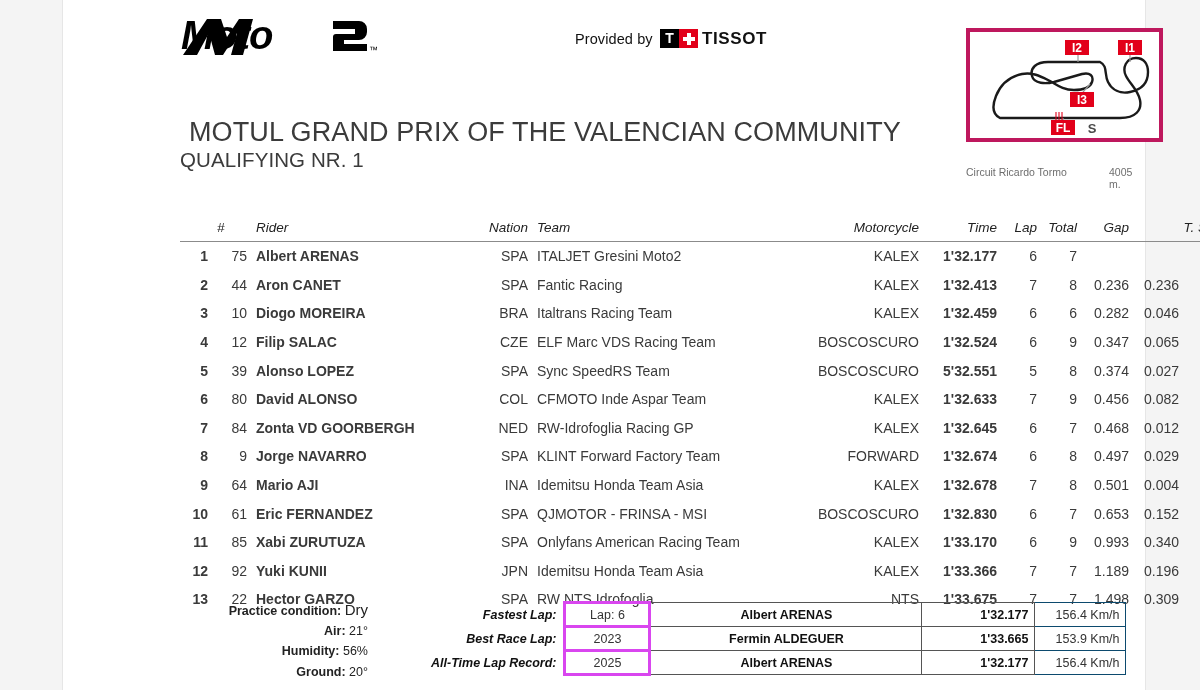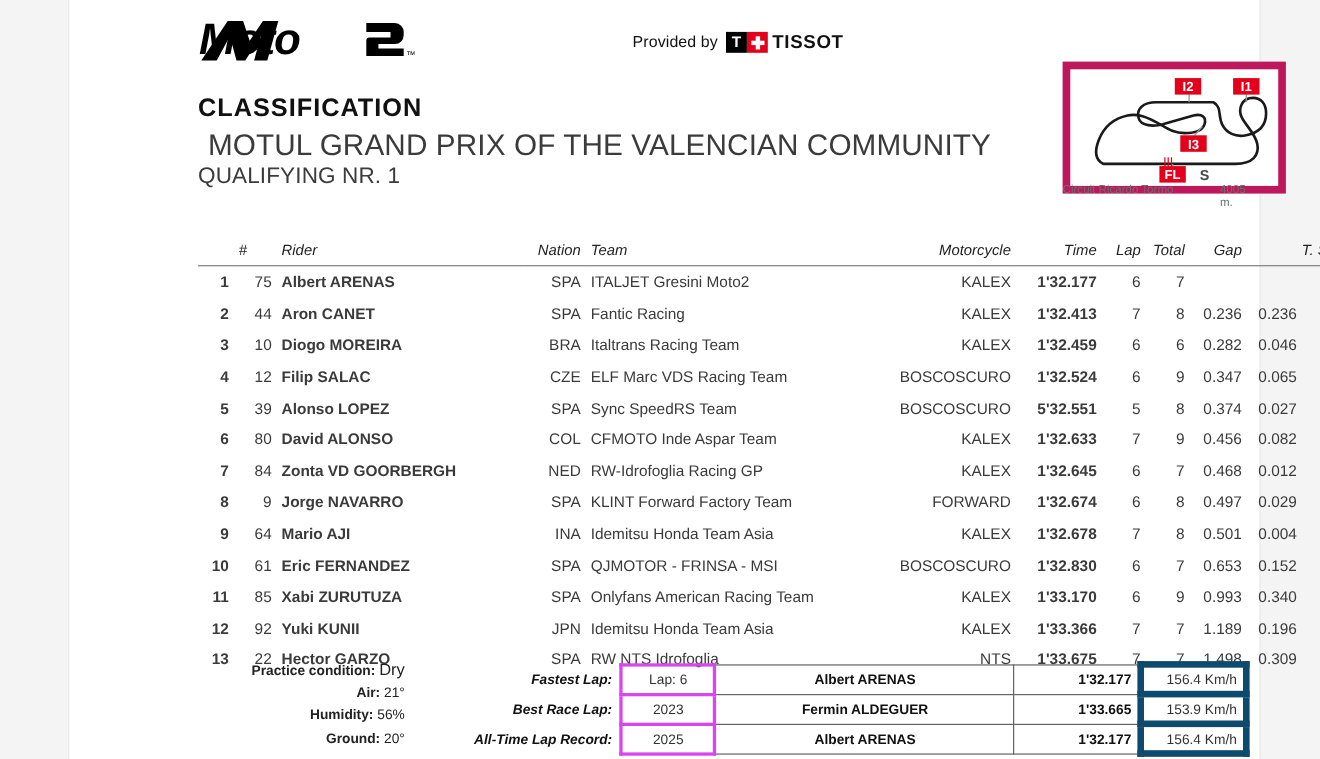--- a/index.html
+++ b/index.html
@@ -78,23 +78,23 @@
     position:absolute; left:126px; top:117px;
     font-size: 27px; color:#3b3b3b; letter-spacing: .1px;
   }
   .h-session {
     position:absolute; left:117px; top:148px;
     font-size: 20.5px; color:#3b3b3b; letter-spacing: .1px;
   }
 
   
   .circuit-box {
-    position:absolute; left:903px; top:56px;
+    position:absolute; left:903px; top:28px;
     width: 189px; height: 106px;
-    border: 7px solid #be185d;
+    border: 4px solid #be185d;
     background:#fff;
   }
   .circuit-box svg { display:block; }
   .circuit-name {
     position:absolute; left:903px; top:166px;
     font-size: 10.5px; color:#6e6e6e;
   }
   .circuit-len {
     position:absolute; left:1046px; top:166px;
     font-size: 10.5px; color:#6e6e6e;
@@ -163,21 +163,21 @@
   }
   .rec table { border-collapse: collapse; }
   .rec td { font-size: 12.5px; padding: 2px 6px; height: 17px; }
   .rec td.rlabel {
     font-style: italic; font-weight: bold; text-align:right; color:#111;
     border: none; padding-right:7px; white-space:nowrap;
   }
   .rec td.rlap   { width: 70px; text-align:center; color:#333; border:3px solid #d946ef; }
   .rec td.rrider { width: 258px; text-align:center; font-weight:bold; color:#111; border:1px solid #555; }
   .rec td.rtime  { width: 100px; text-align:right; font-weight:bold; color:#111; border:1px solid #555; }
-  .rec td.rspeed { width: 78px; text-align:right; color:#333; border:6px solid #0c4a6e; }
+  .rec td.rspeed { width: 78px; text-align:right; color:#333; border:1px solid #0c4a6e; }
 </style>
 </head>
 <body>
 
 <div id="screen">
   <div class="lmargin"></div>
   <div class="rmargin"></div>
 
   <div id="page">
 
@@ -195,21 +195,20 @@
       </svg>
     </div>
 
     <div class="provided">Provided by</div>
     <div class="tissot">
       <div class="tbox">T</div>
       <div class="cross"></div>
       <div class="tname">TISSOT</div>
     </div>
 
-    <div class="h-class">CLASSIFICATION</div>
     <div class="h-event">MOTUL GRAND PRIX OF THE VALENCIAN COMMUNITY</div>
     <div class="h-session">QUALIFYING NR. 1</div>
 
     <div class="circuit-box">
       <svg width="187" height="104" viewBox="0 0 187 104">
         <g fill="none" stroke="#1a1a1a" stroke-width="2.4" stroke-linejoin="round" stroke-linecap="round">
           <path d="M30 86 L150 86 C166 86 172 78 170 68 C168 58 160 52 156 44
                    C152 36 156 26 166 26 C174 26 178 32 178 40
                    C178 52 170 58 160 60 C150 62 142 58 138 50
                    C134 42 138 34 130 30 L78 30

